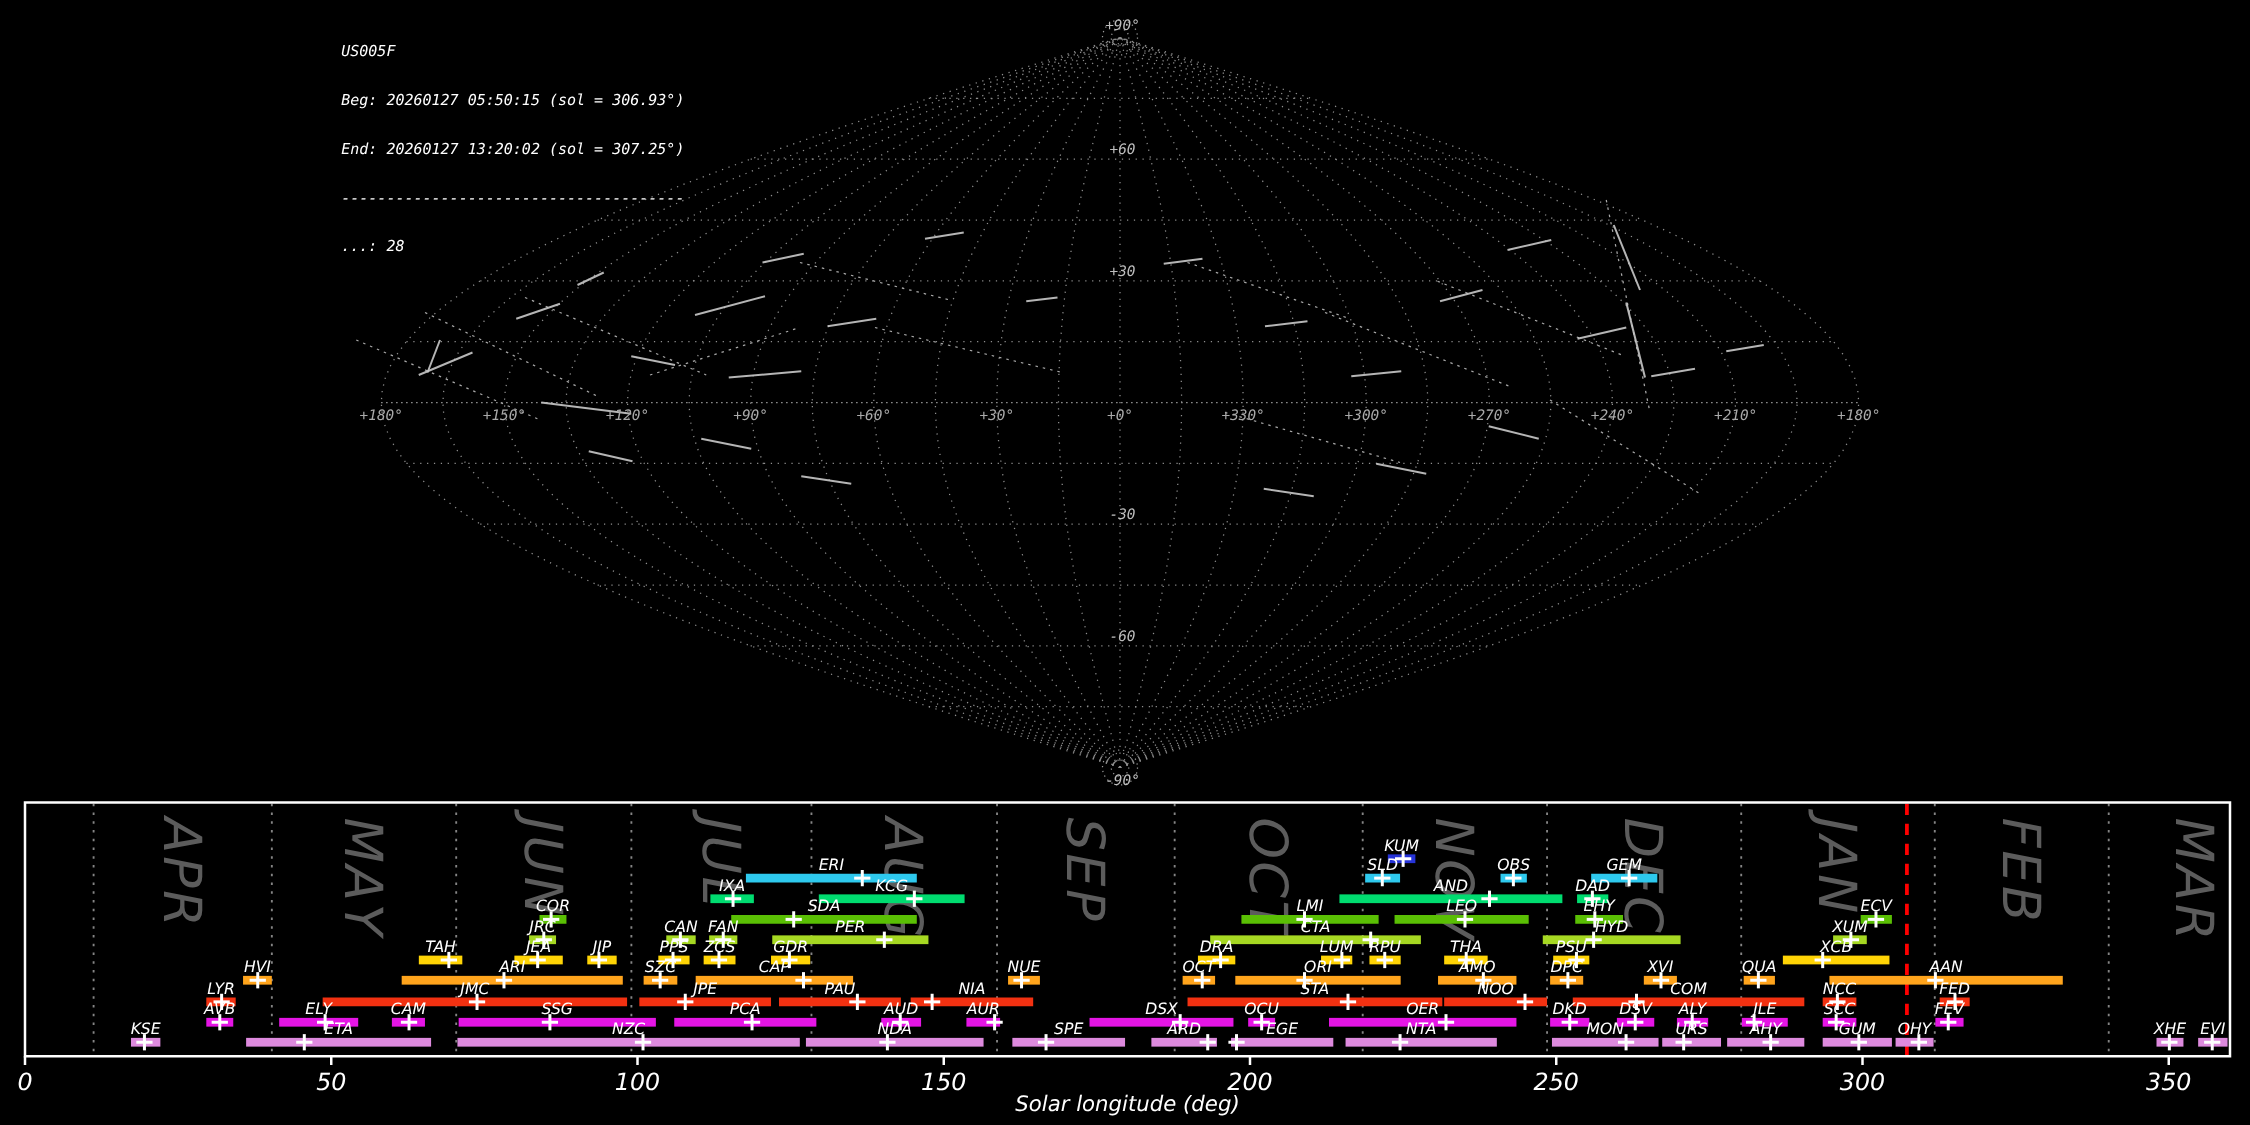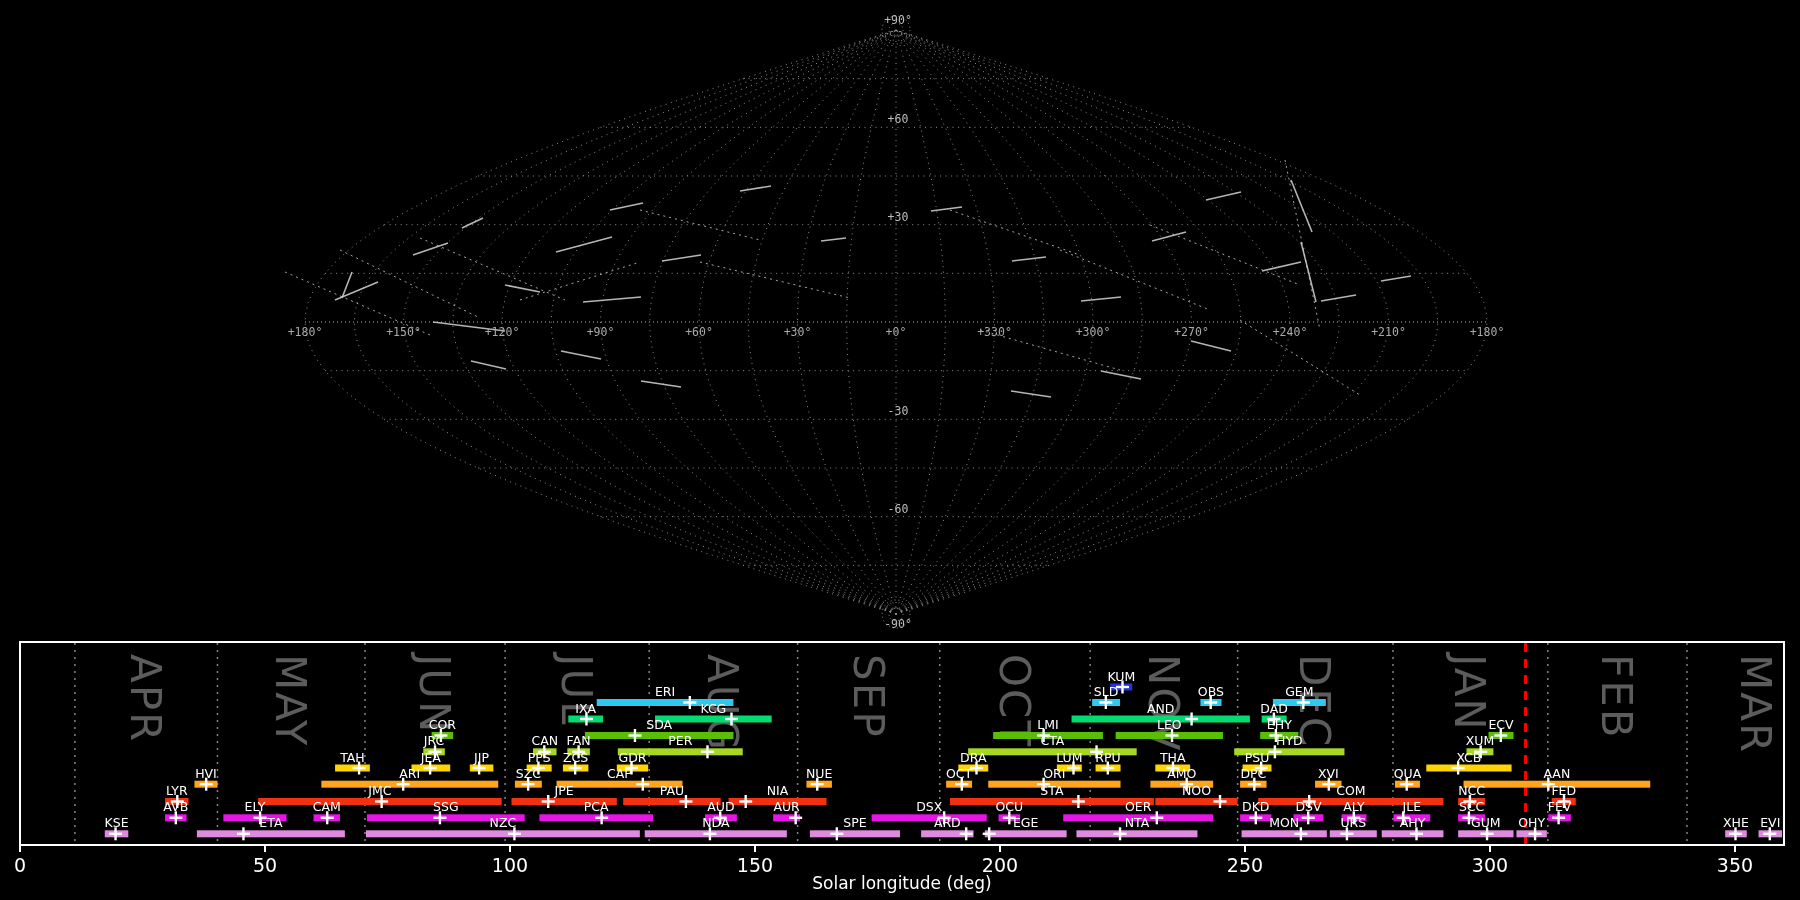--- a/index.html
+++ b/index.html
@@ -1,17 +1,17 @@
 <!DOCTYPE html>
 <html><head>
 <meta charset="utf-8">
 <style>
   html,body{margin:0;padding:0;background:#000;}
   #stage{position:relative;width:1800px;height:900px;background:#000;overflow:hidden;
-         font-family:"DejaVu Sans",sans-serif;}
+         font-family:"DejaVu Sans",sans-serif;font-style:italic;}
   #plot{position:absolute;left:0;top:0;}
   #header{position:absolute;left:273px;top:9px;color:#fff;
           font-family:"DejaVu Sans Mono",monospace;font-size:12px;line-height:13px;
           white-space:pre;}
   .hline{height:13px;}
 </style>
 </head>
 <body>
 
 <div id="stage">
@@ -500,13 +500,20 @@
       <line x1="1000.0000000000001" y1="845" x2="1000.0000000000001" y2="852" stroke="#FFF" stroke-width="2"></line>
       <text x="1000.0000000000001" y="872" fill="#FFFFFF" font-size="19" text-anchor="middle" font-family="&quot;DejaVu Sans&quot;,sans-serif">200</text>
       <line x1="1245" y1="845" x2="1245" y2="852" stroke="#FFF" stroke-width="2"></line>
       <text x="1245" y="872" fill="#FFFFFF" font-size="19" text-anchor="middle" font-family="&quot;DejaVu Sans&quot;,sans-serif">250</text>
       <line x1="1490" y1="845" x2="1490" y2="852" stroke="#FFF" stroke-width="2"></line>
       <text x="1490" y="872" fill="#FFFFFF" font-size="19" text-anchor="middle" font-family="&quot;DejaVu Sans&quot;,sans-serif">300</text>
       <line x1="1735.0000000000002" y1="845" x2="1735.0000000000002" y2="852" stroke="#FFF" stroke-width="2"></line>
       <text x="1735.0000000000002" y="872" fill="#FFFFFF" font-size="19" text-anchor="middle" font-family="&quot;DejaVu Sans&quot;,sans-serif">350</text>
       <text x="902" y="889" fill="#FFFFFF" font-size="17" text-anchor="middle" font-family="&quot;DejaVu Sans&quot;,sans-serif">Solar longitude (deg)</text>
     </svg>
+  <div id="header">
+    <div class="hline">US005F</div>
+    <div class="hline">Beg: 20260127 05:50:15 (sol = 306.93°)</div>
+    <div class="hline">End: 20260127 13:20:02 (sol = 307.25°)</div>
+    <div class="hline">--------------------------------------</div>
+    <div class="hline">...: 28</div>
+  </div>
 </div>
 
 </body></html>

